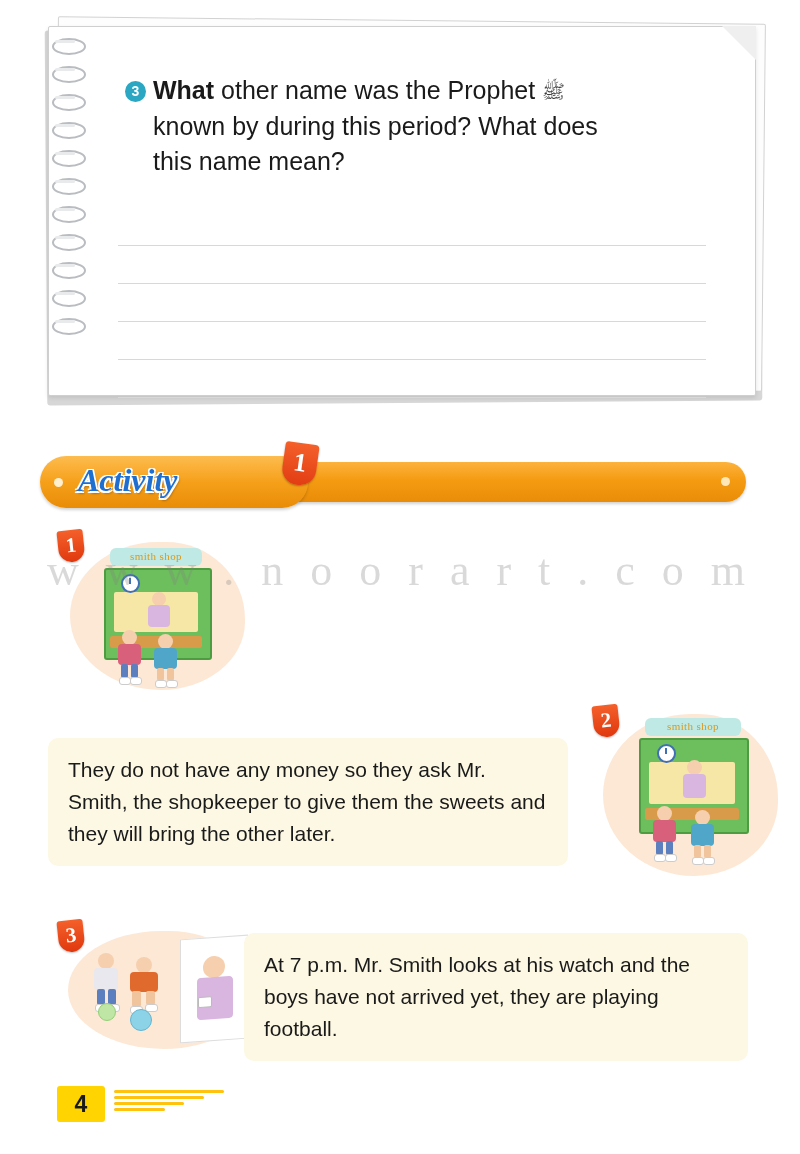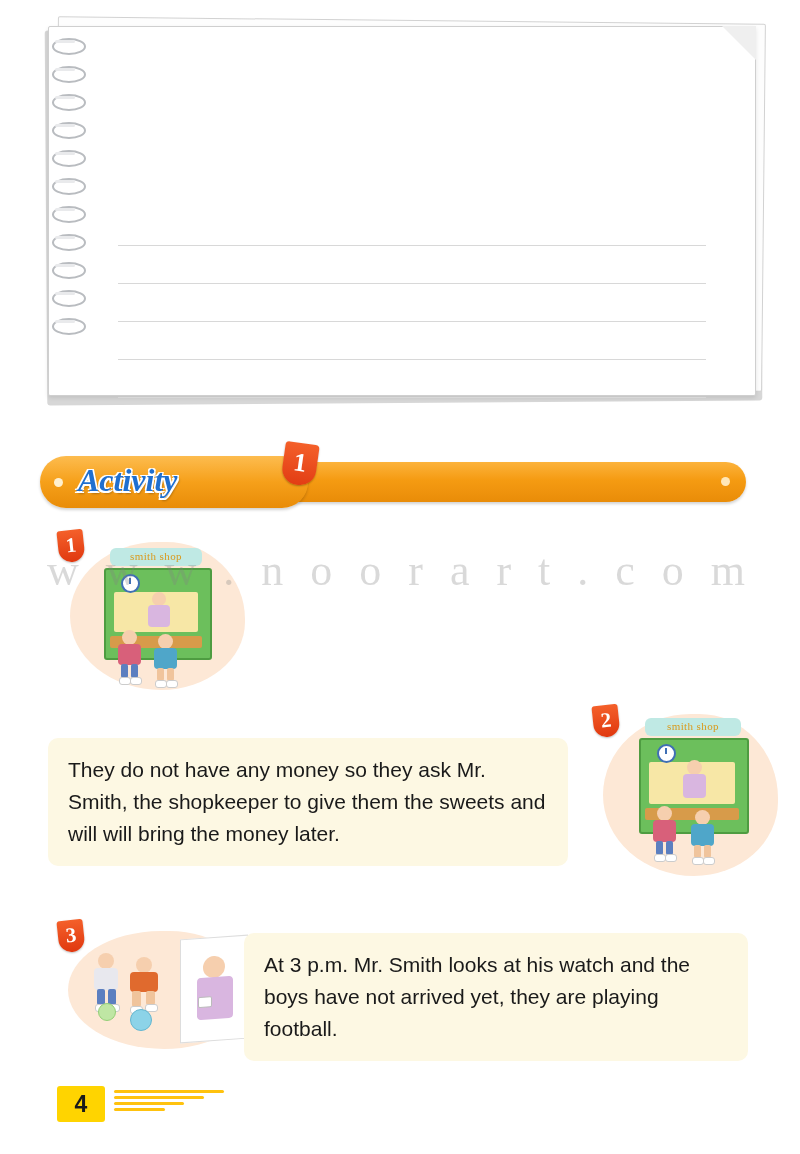--- a/index.html
+++ b/index.html
@@ -415,20 +415,27 @@
     <div class="ring" style="top:84px"></div>
     <div class="ring" style="top:112px"></div>
     <div class="ring" style="top:140px"></div>
     <div class="ring" style="top:168px"></div>
     <div class="ring" style="top:196px"></div>
     <div class="ring" style="top:224px"></div>
     <div class="ring" style="top:252px"></div>
     <div class="ring" style="top:280px"></div>
   </div>
 
+  <div class="question">
+    <div>
+      <span class="q-num">3</span><span class="q-bold">What</span><span> other name was the Prophet </span><span class="pbuh">ﷺ</span>
+    </div>
+    <div style="padding-left:28px">known by during this period? What does</div>
+    <div style="padding-left:28px">this name mean?</div>
+  </div>
 
   <div class="answer-lines">
     <div class="answer-line"></div>
     <div class="answer-line"></div>
     <div class="answer-line"></div>
     <div class="answer-line"></div>
     <div class="answer-line"></div>
   </div>
 </div>
 
@@ -513,21 +520,21 @@
     <div class="person" style="left:88px; top:96px;">
       <div class="head" style="left:4px; top:0; width:15px; height:15px; background:#f6cfae;"></div>
       <div class="torso" style="left:0px; top:14px; width:23px; height:22px; background:#4fa6c9;"></div>
       <div class="leg" style="left:3px; top:35px; width:7px; height:13px; background:#f0c49c;"></div>
       <div class="leg" style="left:13px; top:35px; width:7px; height:13px; background:#f0c49c;"></div>
       <div class="shoe" style="left:1px; top:47px; width:10px; height:6px;"></div>
       <div class="shoe" style="left:12px; top:47px; width:10px; height:6px;"></div>
     </div>
   </div>
 
-  <div class="bubble" style="position:absolute; left:0px; top:38px; width:520px;">They do not have any money so they ask Mr. Smith, the shopkeeper to give them the sweets and will will bring the money later.</div>
+  <div class="bubble" style="position:absolute; left:0px; top:38px; width:520px;">They do not have any money so they ask Mr. Smith, the shopkeeper to give them the sweets and they will bring the other later.</div>
 </div>
 
 <div class="step" style="left:48px; top:915px; width:700px; height:150px;">
 
   <div class="step-num" style="left:10px; top:5px;">
     <div class="shape"></div>
     <div class="n">3</div>
   </div>
 
   <div class="illus" style="left:20px; top:16px; width:185px; height:118px;">
@@ -554,21 +561,21 @@
 
     <div class="photo-card" style="left:112px; top:6px; width:66px; height:102px;">
       <div class="person" style="left:16px; top:18px;">
         <div class="head" style="left:6px; top:0; width:22px; height:22px; background:#f6cfae;"></div>
         <div class="torso" style="left:0px; top:21px; width:36px; height:42px; background:#d9b6e0;"></div>
         <div style="position:absolute; left:1px; top:40px; width:12px; height:9px; background:#ffffff; border:1px solid #bbb; border-radius:2px;"></div>
       </div>
     </div>
   </div>
 
-  <div class="bubble" style="position:absolute; left:196px; top:18px; width:504px;">At 3 p.m. Mr. Smith looks at his watch and the boys have not arrived yet, they are playing football.</div>
+  <div class="bubble" style="position:absolute; left:196px; top:18px; width:504px;">At 7 p.m. Mr. Smith looks at his watch and the boys have not arrived yet, they are playing football.</div>
 </div>
 
 <div class="page-num-box">
   <div class="page-num">4</div>
 </div>
 <div class="footer-stripes">
   <i style="width:100%"></i>
   <i style="width:82%"></i>
   <i style="width:64%"></i>
   <i style="width:46%"></i>

